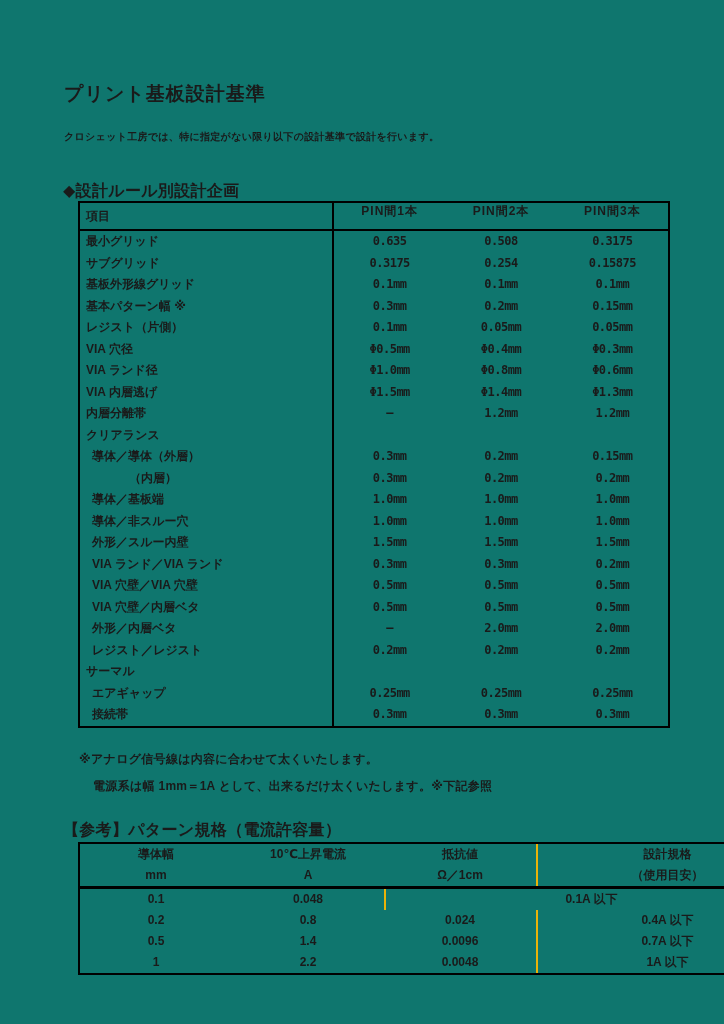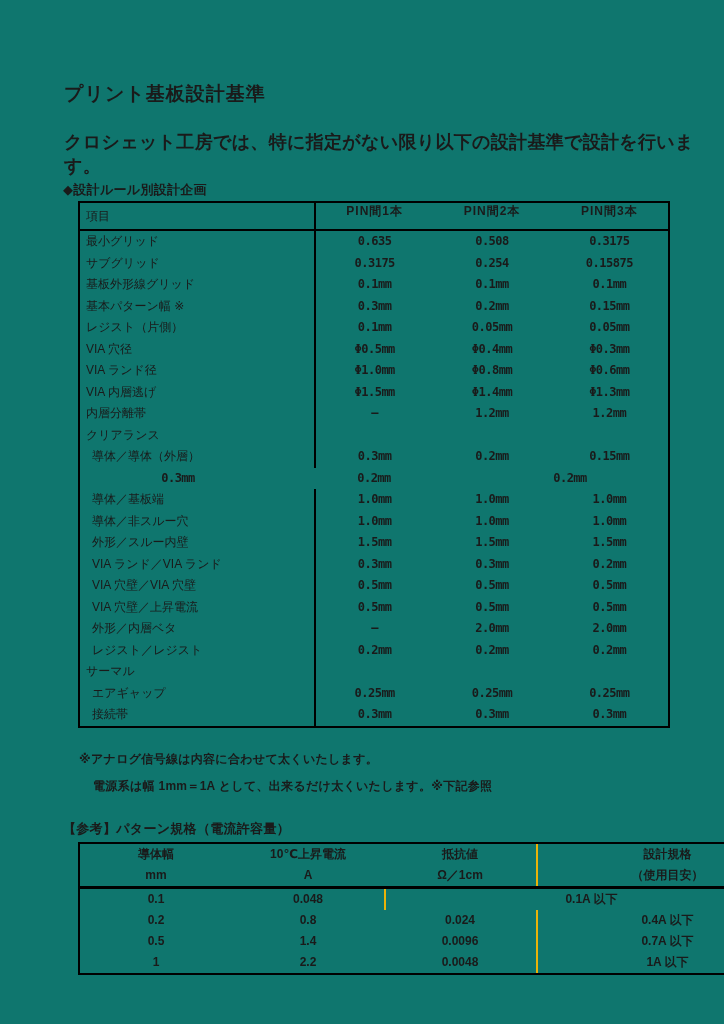--- a/index.html
+++ b/index.html
@@ -11,42 +11,42 @@
     font-family:"Liberation Sans","DejaVu Sans",sans-serif;
     color:#1a1a1a;
     overflow:hidden;
   }
   .doc-title{
     position:absolute;left:64px;top:68px;
     font-size:19px;font-weight:bold;letter-spacing:1px;
   }
   .intro{
     position:absolute;left:64px;top:130px;
-    font-size:18px;font-weight:600;letter-spacing:.3px;
+    font-size:10px;font-weight:600;letter-spacing:.3px;
   }
   .sec-heading{
     position:absolute;left:63px;
-    font-size:13px;font-weight:bold;letter-spacing:.3px;
+    font-size:16px;font-weight:bold;letter-spacing:.3px;
   }
   .sec1-heading{top:181px;}
   .sec2-heading{top:820px;}
 
   
   .table1{
     position:absolute;left:78px;top:201px;width:592px;
     border:2px solid #000;box-sizing:border-box;
     font-size:12px;
   }
   .t1-head{display:flex;height:26px;border-bottom:2px solid #000;font-weight:bold;}
   .t1-head .t1-lbl{display:flex;align-items:center;}
   .t1-lbl{
-    width:236px;flex:none;box-sizing:border-box;
+    width:254px;flex:none;box-sizing:border-box;
     border-right:2px solid #000;
     padding-left:6px;
-    font-weight:400;
+    font-weight:700;
     white-space:nowrap;overflow:hidden;
   }
   .t1-vals{flex:1;display:flex;}
   .t1-val{
     flex:1;text-align:center;
     font-family:"DejaVu Sans Mono","Liberation Mono",monospace;
     font-weight:600;letter-spacing:-.5px;
   }
   .t1-head .t1-val{
     font-family:"Liberation Sans","DejaVu Sans",sans-serif;
@@ -178,20 +178,21 @@
         </div>
         <div class="t1-row">
           <div class="t1-lbl ind1">導体／導体（外層）</div>
           <div class="t1-vals">
             <div class="t1-val">0.3mm</div>
             <div class="t1-val">0.2mm</div>
             <div class="t1-val">0.15mm</div>
           </div>
         </div>
         <div class="t1-row">
+          <div class="t1-lbl ind2">（内層）</div>
           <div class="t1-vals">
             <div class="t1-val">0.3mm</div>
             <div class="t1-val">0.2mm</div>
             <div class="t1-val">0.2mm</div>
           </div>
         </div>
         <div class="t1-row">
           <div class="t1-lbl ind1">導体／基板端</div>
           <div class="t1-vals">
             <div class="t1-val">1.0mm</div>
@@ -225,21 +226,21 @@
         </div>
         <div class="t1-row">
           <div class="t1-lbl ind1">VIA 穴壁／VIA 穴壁</div>
           <div class="t1-vals">
             <div class="t1-val">0.5mm</div>
             <div class="t1-val">0.5mm</div>
             <div class="t1-val">0.5mm</div>
           </div>
         </div>
         <div class="t1-row">
-          <div class="t1-lbl ind1">VIA 穴壁／上昇電流</div>
+          <div class="t1-lbl ind1">VIA 穴壁／内層ベタ</div>
           <div class="t1-vals">
             <div class="t1-val">0.5mm</div>
             <div class="t1-val">0.5mm</div>
             <div class="t1-val">0.5mm</div>
           </div>
         </div>
         <div class="t1-row">
           <div class="t1-lbl ind1">外形／内層ベタ</div>
           <div class="t1-vals">
             <div class="t1-val">―</div>

